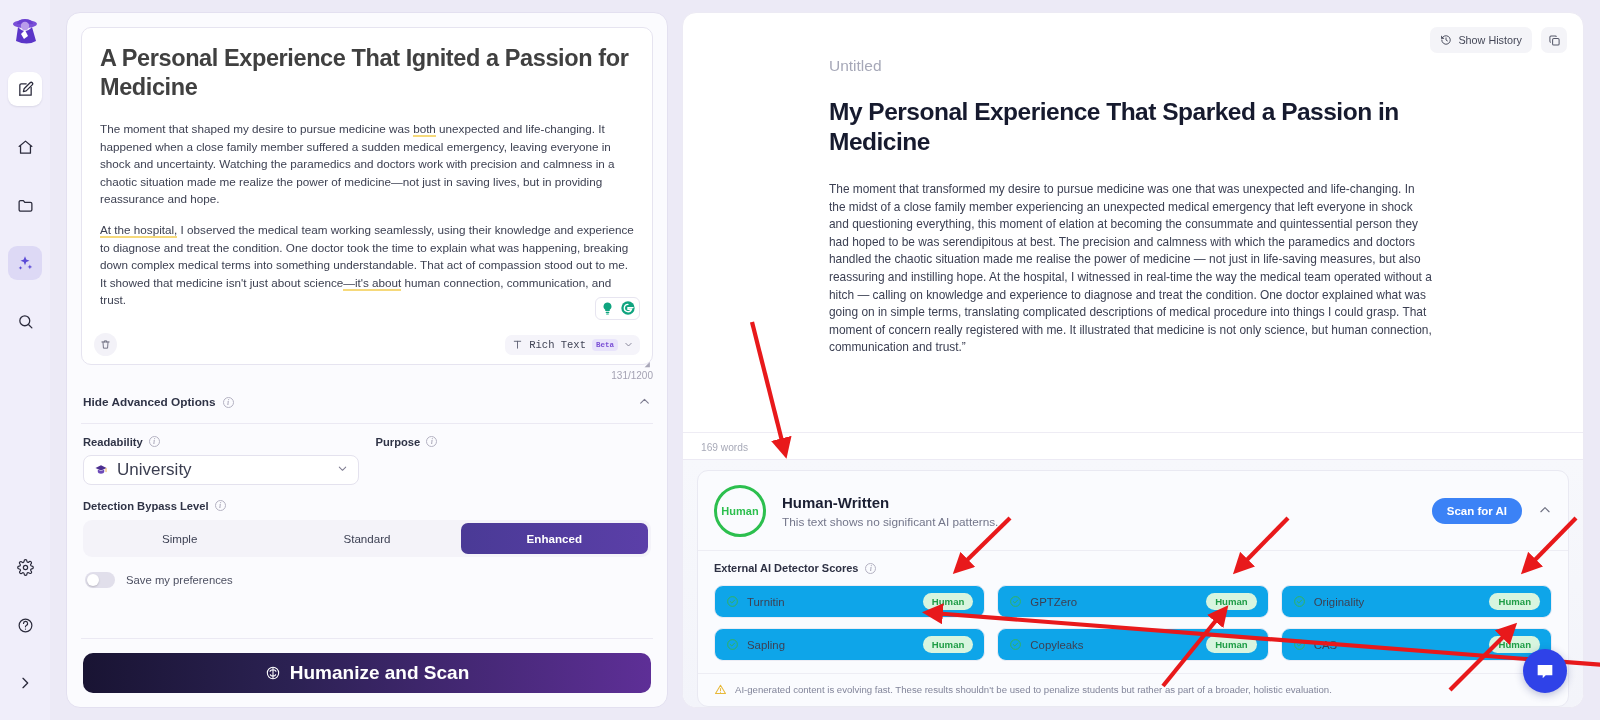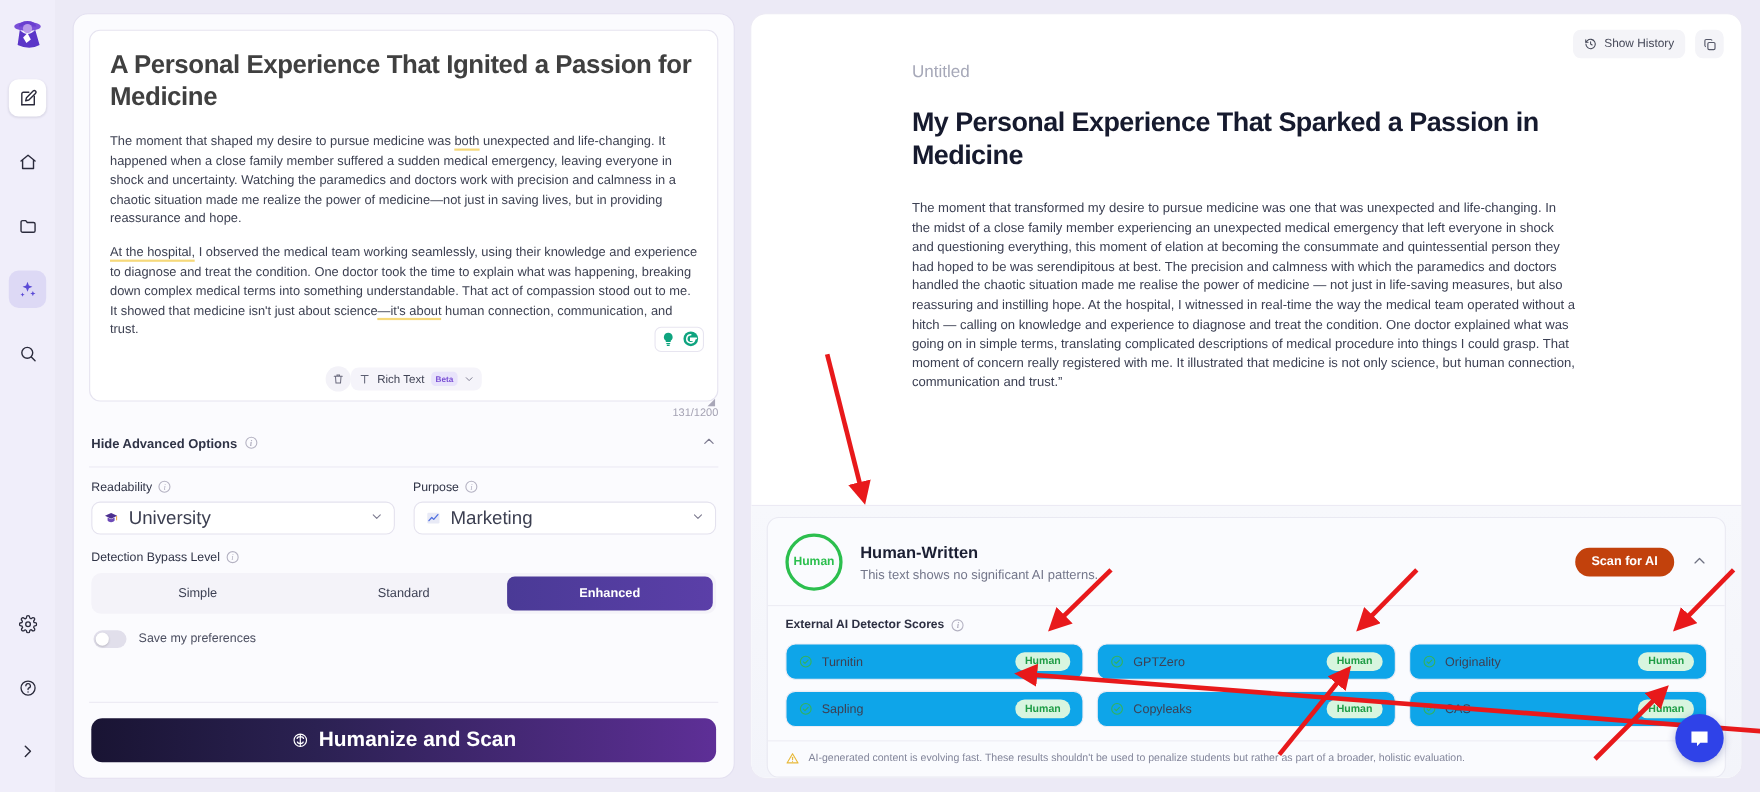--- a/index.html
+++ b/index.html
@@ -78,22 +78,22 @@
   .hl { border-bottom: 2px solid #f6d97a; }
 
   .ed-assist {
     position: absolute; right: 12px; bottom: 44px;
     display: flex; align-items: center; gap: 3px;
     background: #fff; border: 1px solid #e7e5f0; border-radius: 6px; padding: 2px 3px;
   }
   .circ-g { width:17px; height:17px; border-radius:4px; display:flex; align-items:center; justify-content:center; }
 
   .ed-foot {
-    height: 38px; display: flex; align-items: center; justify-content: center;
-    padding: 0 12px; position: relative;
+    height: 38px; display: flex; align-items: center; justify-content: space-between;
+    padding: 0 12px; position: relative; font-family: Liberation Mono, monospace;
   }
   .trash-btn {
     width: 23px; height: 23px; border-radius: 50%; background: #f3f2f8;
     display: flex; align-items: center; justify-content: center; cursor: pointer; color:#6a6a7d;
   }
   .rich-text {
     display: flex; align-items: center; gap: 6px;
     background: #f5f4fa; border-radius: 7px; padding: 4px 7px;
     font-size: 10.5px; color: #414456; cursor: pointer;
   }
@@ -113,21 +113,21 @@
   .adv-label { font-size: 11.8px; color: #2f3346; font-weight: 600; display:flex; align-items:center; gap:7px;}
   .info-i {
     width: 11px; height: 11px; border-radius: 50%; border: 1px solid #b4b2c2;
     color: #b4b2c2; font-size: 8px; display: inline-flex; align-items: center; justify-content: center;
     font-style: italic; font-family: "Liberation Serif", serif;
   }
   .chev { color: #7d7b90; font-size: 11px; }
 
   .opts { padding: 12px 16px 0 16px; display: flex; gap: 17px; }
   .opt { flex: 1; }
-  .opt-lab { font-size: 11.2px; color: #2f3346; font-weight: 400; margin-bottom: 7px; display: flex; align-items: center; gap: 6px; }
+  .opt-lab { font-size: 11.2px; color: #2f3346; font-weight: 700; margin-bottom: 7px; display: flex; align-items: center; gap: 6px; }
   .select {
     height: 30px; border: 1px solid #e4e2ee; border-radius: 8px; background: #fff;
     display: flex; align-items: center; padding: 0 10px; gap: 9px;
     font-size: 17px; color: #3b3e50; cursor: pointer;
   }
   .select .sv { flex: 1; }
   .select .sc { color: #7d7b90; font-size: 10px; }
 
   .bypass { padding: 15px 16px 0 16px; }
   .seg {
@@ -208,21 +208,21 @@
   .scan-head { display: flex; align-items: center; padding: 14px 16px 13px 16px; }
   .human-ring {
     width: 52px; height: 52px; border-radius: 50%;
     border: 3px solid #2cbf4e; display: flex; align-items: center; justify-content: center;
     color: #2cbf4e; font-size: 11px; font-weight: 700; flex: 0 0 52px;
   }
   .scan-head-txt { margin-left: 16px; flex: 1; }
   .scan-verdict { font-size: 15px; font-weight: 700; color: #1b1f33; margin-bottom: 4px; }
   .scan-sub { font-size: 11.8px; color: #73768a; }
   .scan-btn {
-    background: #c2410c; color: #fff; font-size: 11.5px; font-weight: 700;
+    background: #3b82f6; color: #fff; font-size: 11.5px; font-weight: 700;
     border-radius: 14px; padding: 7px 15px; cursor: pointer;
   }
   .scan-collapse { color: #6e7182; margin-left: 16px; font-size: 12px; cursor: pointer; }
 
   .ext-wrap { border-top: 1px solid #ededf4; padding: 11px 16px 12px 16px; }
   .ext-title { font-size: 11px; font-weight: 700; color: #2d3043; display: flex; align-items: center; gap: 7px; margin-bottom: 11px; }
   .grid { display: grid; grid-template-columns: repeat(3, 1fr); gap: 10px 12px; }
   .det-card {
     background: #0ea5e9; border: 1px solid #ececf4; border-radius: 9px;
     height: 33px; display: flex; align-items: center; padding: 0 11px; gap: 8px;
@@ -398,32 +398,20 @@
                   <path d="M5 9l7 7 7-7"></path>
                 </svg>
           </span>
         </div>
       </div>
       <div class="opt">
         <div class="opt-lab">
           <span>Purpose</span>
           <span class="info-i">i</span>
         </div>
-        <div class="select">
-          <svg width="14" height="14" viewBox="0 0 24 24">
-            <rect x="2.5" y="3.5" width="19" height="17" rx="2" fill="#e8eaf6"></rect>
-            <path d="M5 16 9.5 11l3 3L19 6.5" fill="none" stroke="#4f6fe0" stroke-width="2" stroke-linecap="round" stroke-linejoin="round"></path>
-          </svg>
-          <span class="sv">Marketing</span>
-          <span class="sc">
-            <svg width="11" height="11" viewBox="0 0 24 24" fill="none" stroke="currentColor" stroke-width="2.2" stroke-linecap="round" stroke-linejoin="round">
-                  <path d="M5 9l7 7 7-7"></path>
-                </svg>
-          </span>
-        </div>
       </div>
     </div>
 
     <div class="bypass">
       <div class="opt-lab">
         <span>Detection Bypass Level</span>
         <span class="info-i">i</span>
       </div>
       <div class="seg">
         <div class="seg-item">Simple</div>
@@ -476,20 +464,21 @@
     </div>
 
     <div class="rt-scroll">
       <div class="rt-inner">
         <div class="rt-untitled">Untitled</div>
         <div class="rt-title">My Personal Experience That Sparked a Passion in Medicine</div>
         <div class="rt-p">The moment that transformed my desire to pursue medicine was one that was unexpected and life-changing. In the midst of a close family member experiencing an unexpected medical emergency that left everyone in shock and questioning everything, this moment of  elation at becoming the consummate and quintessential person they had hoped to be was serendipitous at best. The precision and calmness with which the paramedics and doctors handled the chaotic situation made me realise the power of medicine —  not just in life-saving measures, but also reassuring and instilling hope. At the  hospital, I witnessed in real-time the way the medical team operated without a hitch — calling on knowledge and experience to diagnose and treat the condition. One doctor explained what was going on in simple terms, translating complicated descriptions of medical procedure into  things I could grasp. That moment of concern really registered with me. It illustrated that medicine is  not only science, but human connection, communication and trust.”</div>
       </div>
     </div>
 
+    <div class="words-row">169 words</div>
 
     <div class="scan-panel">
       <div class="scan-card">
         <div class="scan-head">
           <div class="human-ring">
             <span>Human</span>
           </div>
           <div class="scan-head-txt">
             <div class="scan-verdict">Human-Written</div>
             <div class="scan-sub">This text shows no significant AI patterns.</div>

